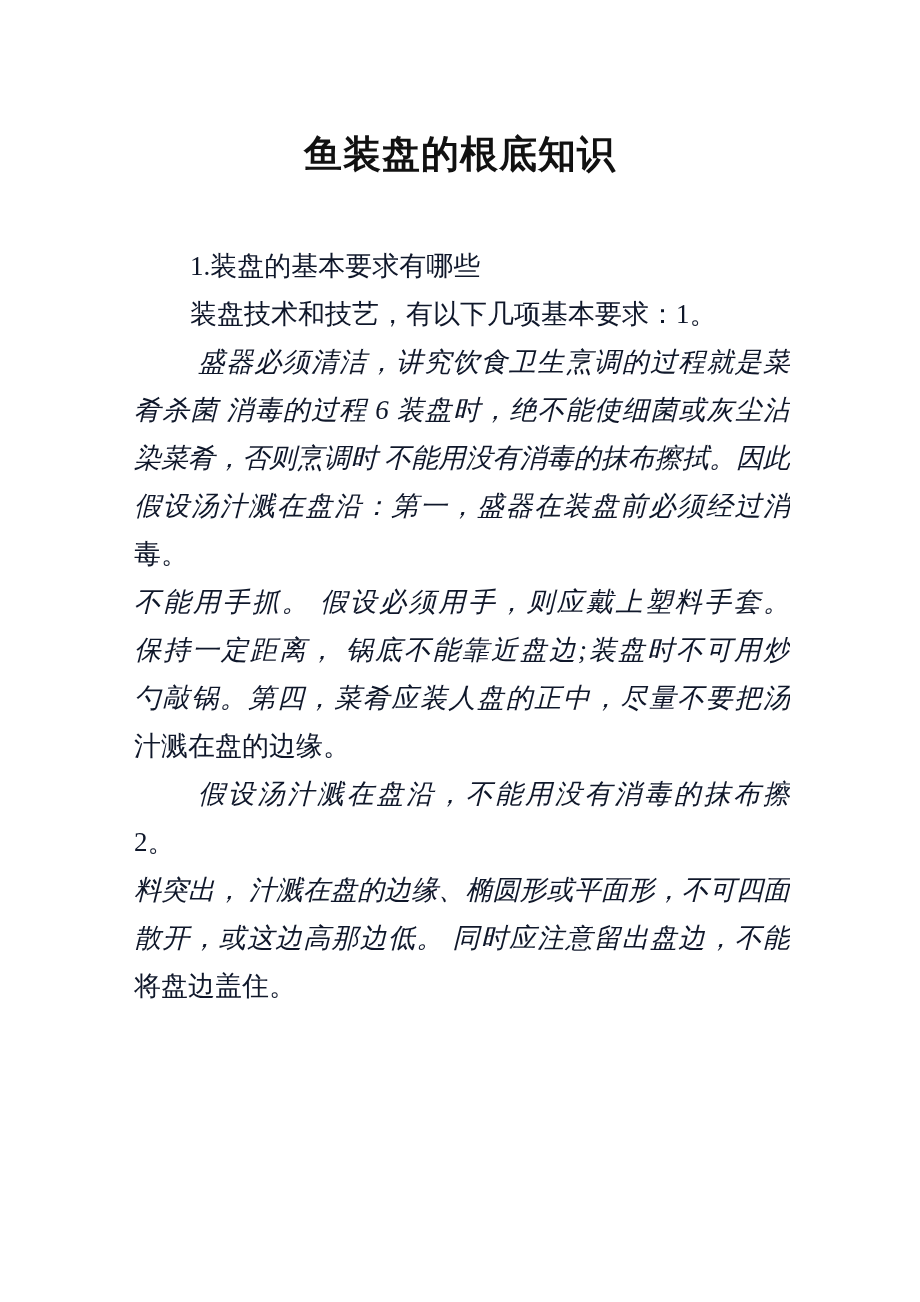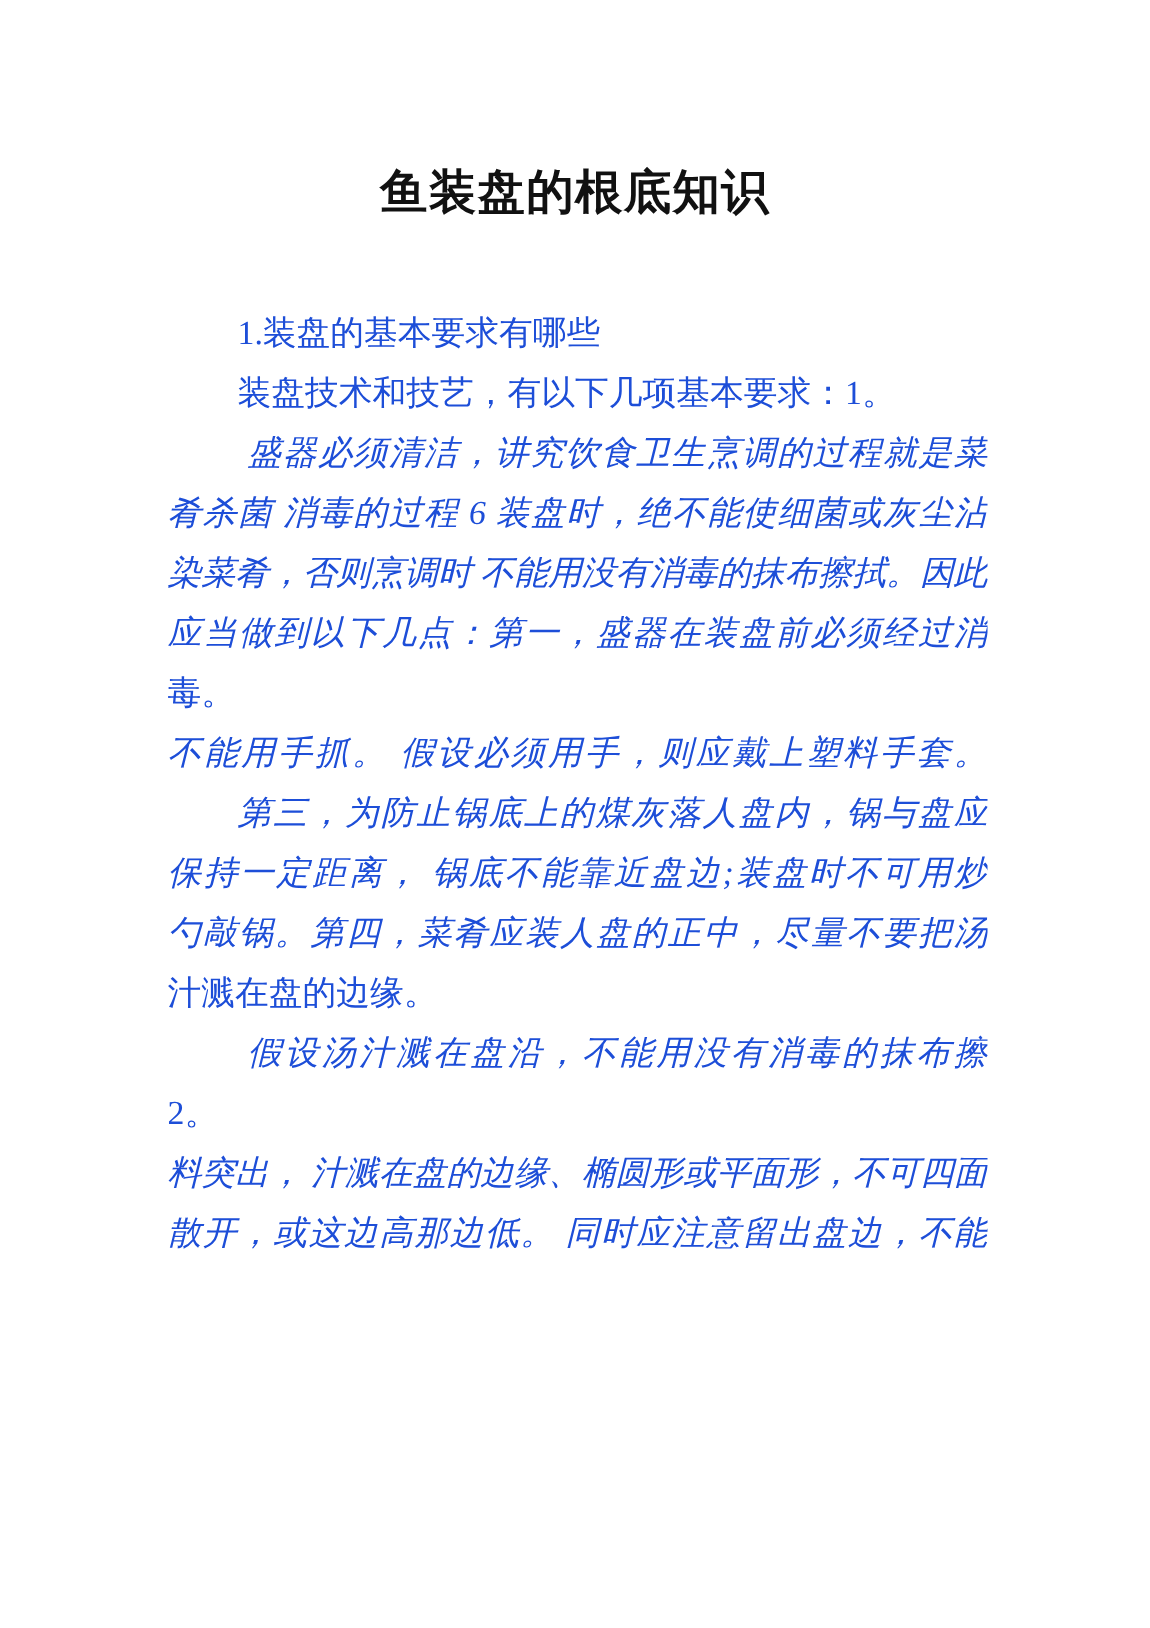--- a/index.html
+++ b/index.html
@@ -34,21 +34,21 @@
       left: 134px;
       top: 242px;
       width: 656px;
     }
     .line {
       font-size: 27px;
       line-height: 48px;
       height: 48px;
       overflow: hidden;
       text-align: left;
-      color: #1d4ed8;
+      color: #0f172a;
     }
     
     .fill {
       text-align: justify;
       text-align-last: justify;
       font-style: italic;
     }
     
     .ind2  { padding-left: 56px; }
     .ind25 { padding-left: 64px; }
@@ -68,24 +68,23 @@
 <div class="page">
 
   <h1 class="doc-title">鱼装盘的根底知识</h1>
 
   <div class="doc-body">
     <div class="line ind2">1.装盘的基本要求有哪些</div>
     <div class="line ind2">装盘技术和技艺，有以下几项基本要求：1。</div>
     <div class="line ind25 fill">盛器必须清洁，讲究饮食卫生烹调的过程就是菜</div>
     <div class="line fill">肴杀菌 消毒的过程 6 装盘时，绝不能使细菌或灰尘沾</div>
     <div class="line fill">染菜肴，否则烹调时 不能用没有消毒的抹布擦拭。因此</div>
-    <div class="line fill">应当做到以下几点：第一，盛器在装盘前必须经过消</div>
+    <div class="line fill">假设汤汁溅在盘沿：第一，盛器在装盘前必须经过消</div>
     <div class="line">毒。</div>
     <div class="line fill">不能用手抓。 假设必须用手，则应戴上塑料手套。</div>
-    <div class="line ind2 fill">第三，为防止锅底上的煤灰落人盘内，锅与盘应</div>
     <div class="line fill">保持一定距离， 锅底不能靠近盘边;装盘时不可用炒</div>
     <div class="line fill">勺敲锅。第四，菜肴应装人盘的正中，尽量不要把汤</div>
     <div class="line">汁溅在盘的边缘。</div>
     <div class="line ind25 fill">假设汤汁溅在盘沿，不能用没有消毒的抹布擦拭。</div>
     <div class="line">2。</div>
     <div class="line fill">料突出， 汁溅在盘的边缘、椭圆形或平面形，不可四面</div>
     <div class="line fill">散开，或这边高那边低。 同时应注意留出盘边，不能</div>
     <div class="line">将盘边盖住。</div>
   </div>
 

